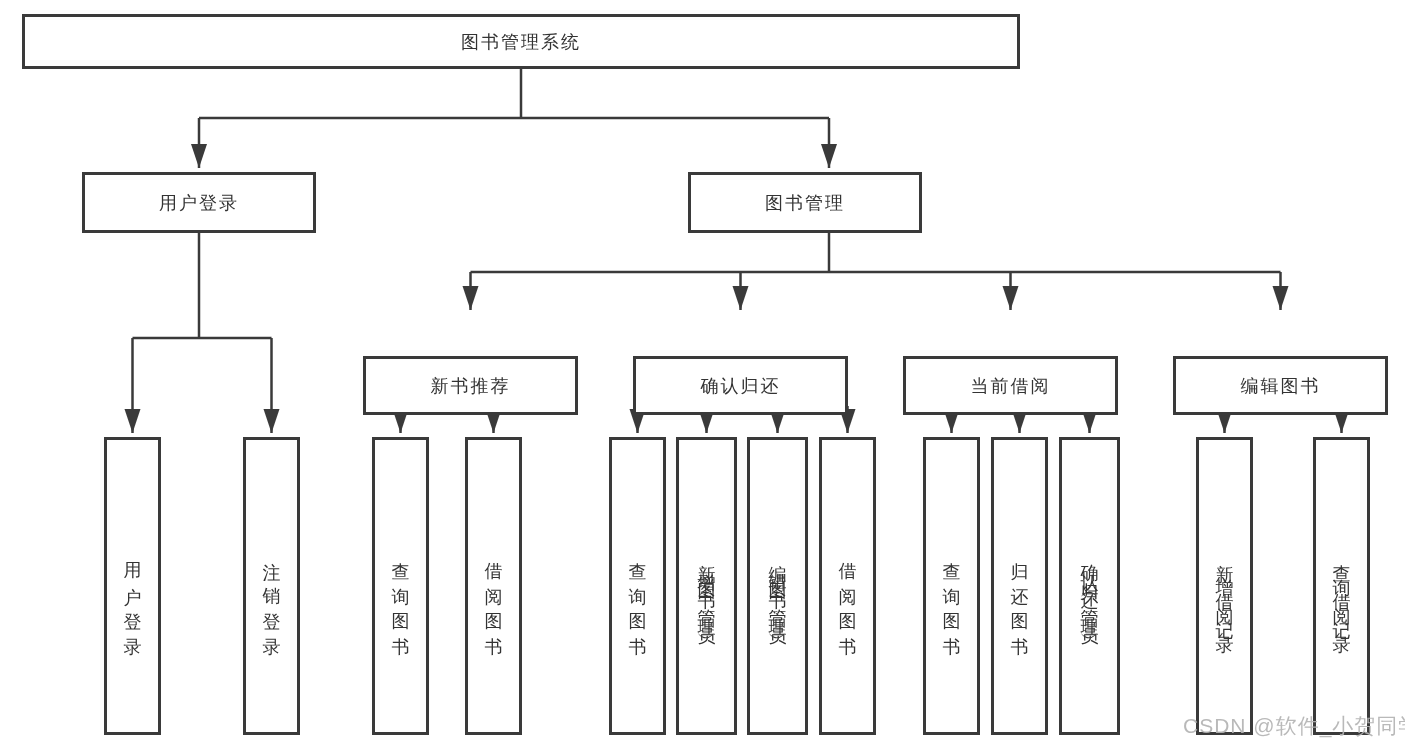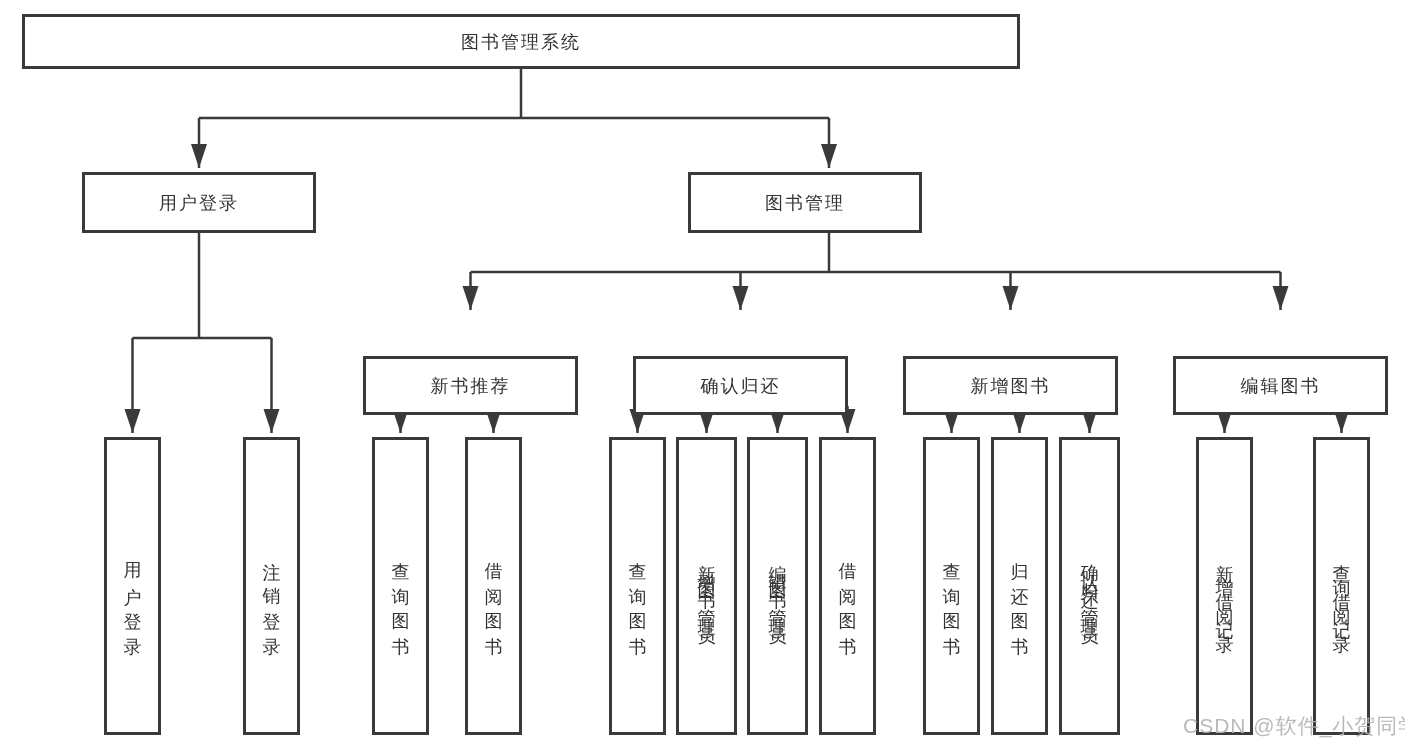--- a/index.html
+++ b/index.html
@@ -128,21 +128,21 @@
     <span>图书管理</span>
   </div>
 
   <div class="box h-box l3-box" style="left:363px; top:314px;">
     <span>新书推荐</span>
   </div>
   <div class="box h-box l3-box" style="left:633px; top:314px;">
     <span>确认归还</span>
   </div>
   <div class="box h-box l3-box" style="left:903px; top:314px;">
-    <span>新增图书</span>
+    <span>当前借阅</span>
   </div>
   <div class="box h-box l3-box" style="left:1173px; top:314px;">
     <span>编辑图书</span>
   </div>
 
   <div class="box v-box w57" style="left:104px;">
     <span class="sp4">用户登录</span>
   </div>
   <div class="box v-box w57" style="left:243px;">
     <span class="sp4">注销登录</span>

